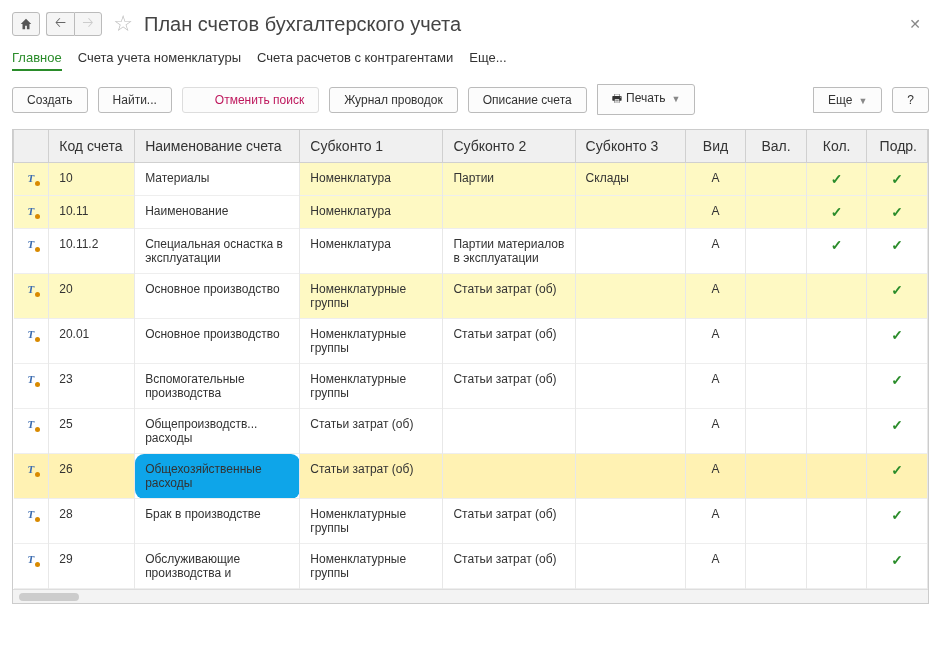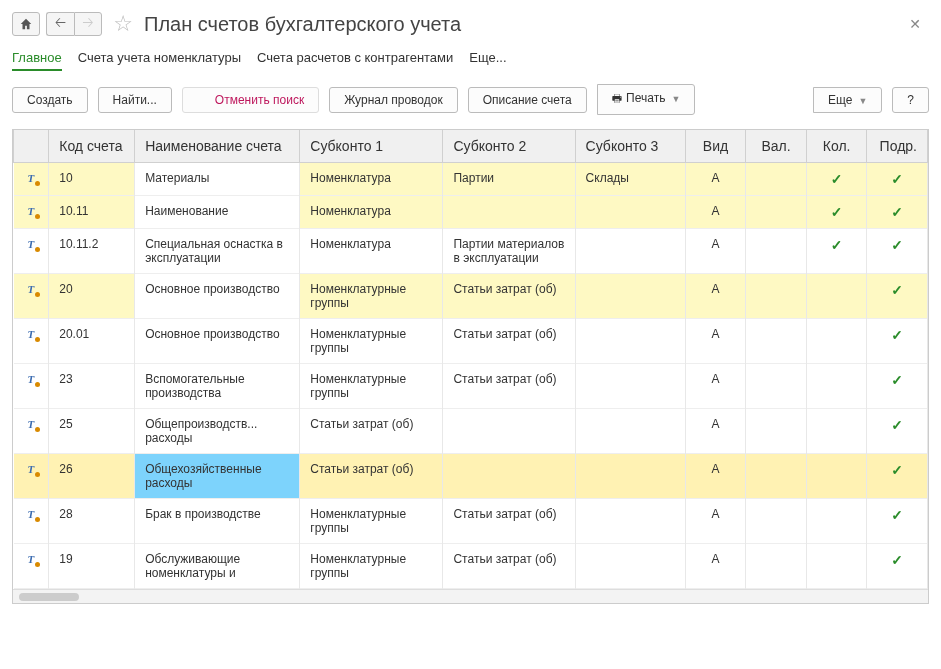--- a/index.html
+++ b/index.html
@@ -30,21 +30,21 @@
 td { border-right: 1px solid #e8e8e8; padding: 8px 10px; font-size: 12px; color: #333; vertical-align: top; }
 tbody tr { border-bottom: 1px solid #eee; }
 .icon-cell { width: 32px; text-align: center; }
 .type-icon { display: inline-block; width: 14px; height: 14px; position: relative; }
 .type-icon::before { content: "T"; color: #3a6bb0; font-weight: bold; font-size: 11px; font-family: serif; font-style: italic; }
 .type-icon::after { content: ""; position: absolute; right: -2px; bottom: -1px; width: 5px; height: 5px; border-radius: 50%; background: #d98a00; }
 .check { color: #2a8c2a; font-weight: bold; font-size: 14px; text-align: center; }
 .row-yellow-light td { background: #fef9c3; }
 .row-yellow-light td.name-col { background: #fff; }
 .row-sel td { background: #fff2b3; }
-.row-sel td.name-col { background: #7dd3fc; }
+.row-sel td.name-col { background: #0ea5e9; border-radius: 9px; }
 .scroll-track { height: 14px; background: #f3f3f3; border-top: 1px solid #ddd; position: relative; }
 .scroll-thumb { position: absolute; left: 6px; top: 3px; width: 60px; height: 8px; background: #ccc; border-radius: 4px; }
 .print-icon { font-size: 11px; margin-right: 4px; }
 </style>
 </head>
 <body>
 
 <div class="toolbar-top">
   <div class="nav-btn">
     <svg width="14" height="14" viewBox="0 0 16 16">
@@ -215,22 +215,22 @@
           <td>Номенклатурные группы</td>
           <td>Статьи затрат (об)</td>
           <td></td>
           <td style="text-align:center">А</td>
           <td class="check"></td>
           <td class="check"></td>
           <td class="check">✓</td>
         </tr>
         <tr>
           <td class="icon-cell"><span class="type-icon"></span></td>
-          <td>19</td>
-          <td class="name-col">Обслуживающие номенклатуры и</td>
+          <td>29</td>
+          <td class="name-col">Обслуживающие производства и</td>
           <td>Номенклатурные группы</td>
           <td>Статьи затрат (об)</td>
           <td></td>
           <td style="text-align:center">А</td>
           <td class="check"></td>
           <td class="check"></td>
           <td class="check">✓</td>
         </tr>
       </tbody>
   </table>

